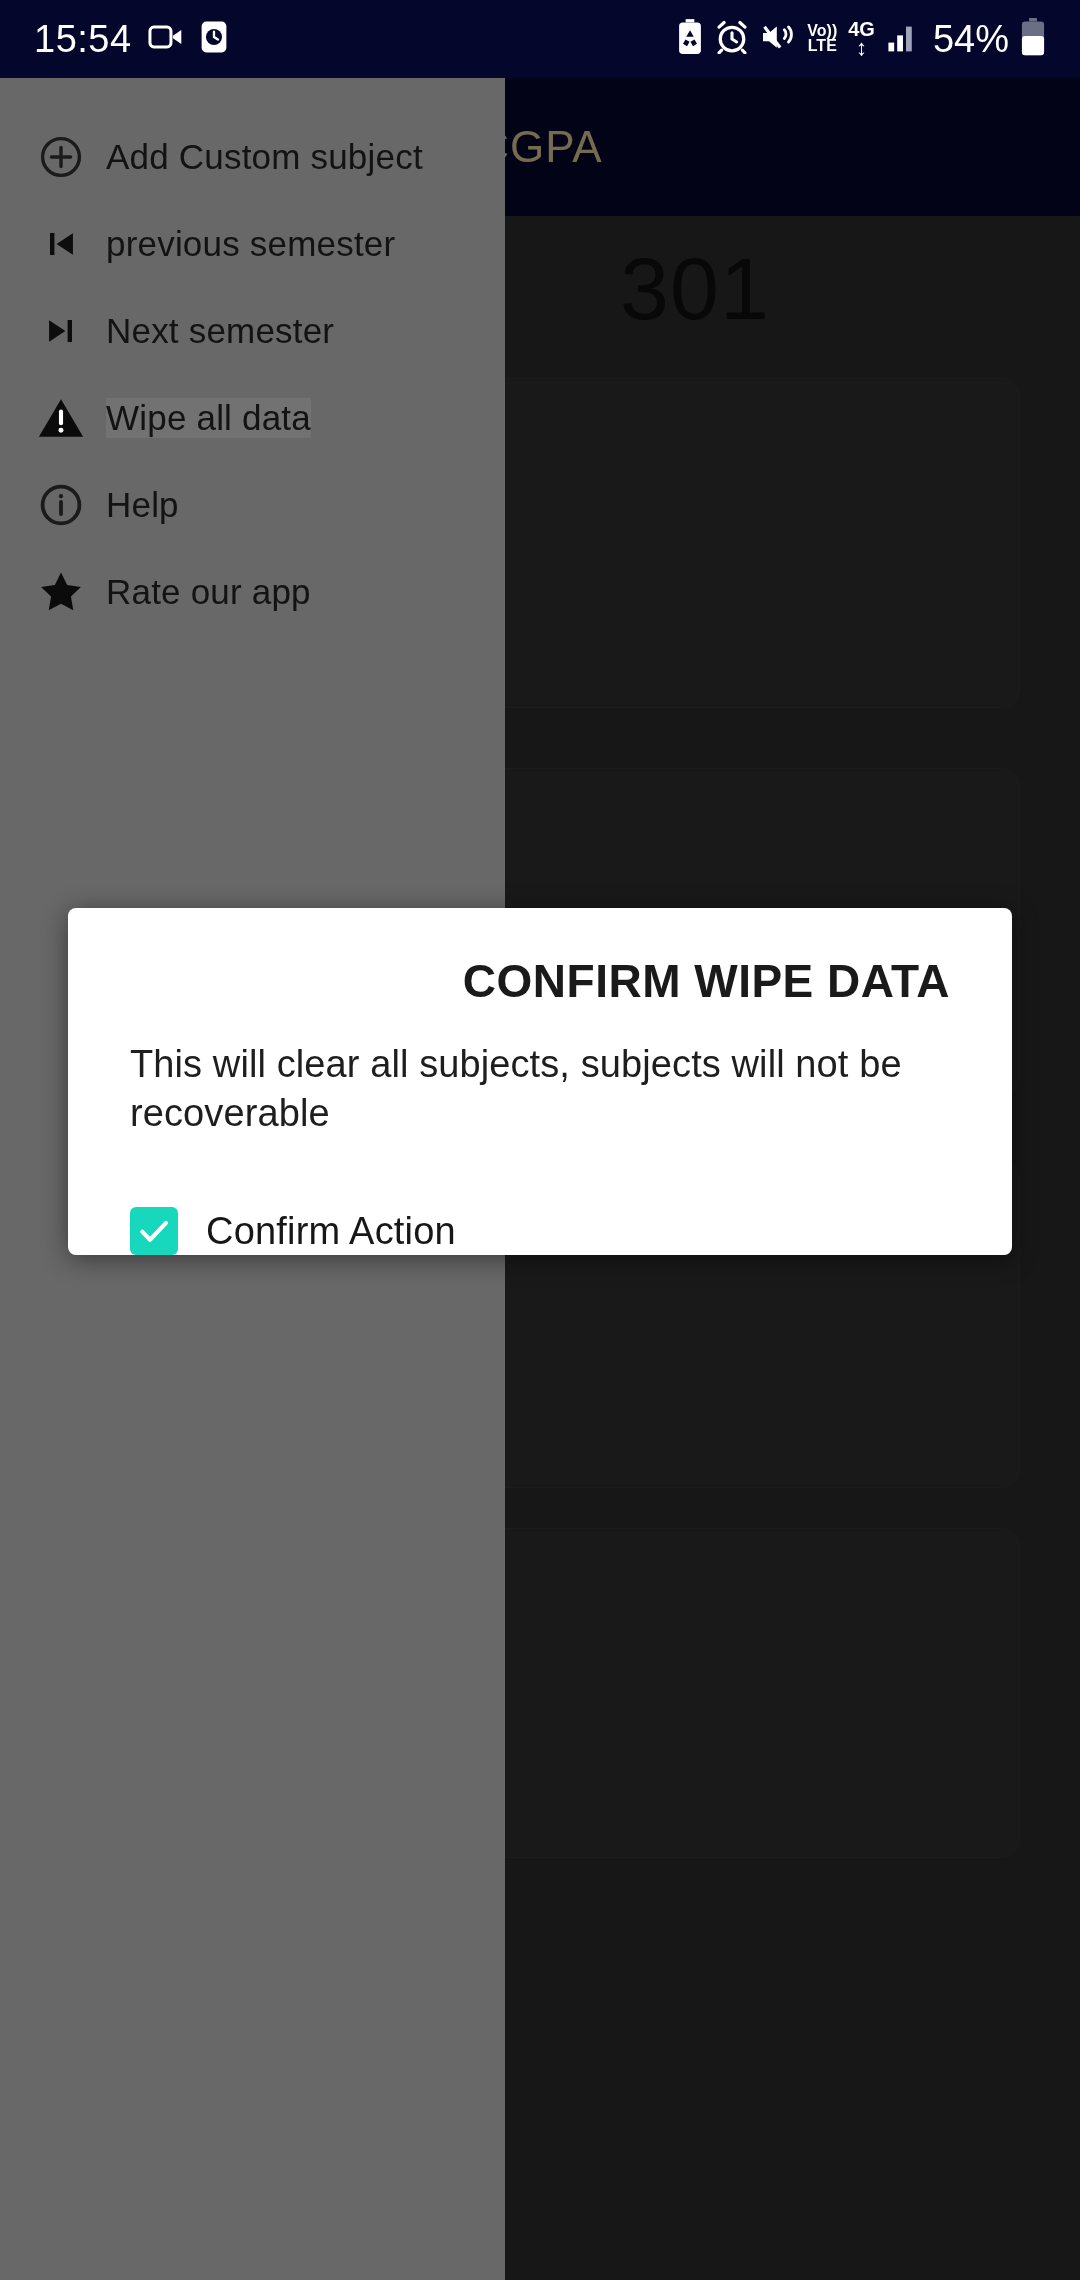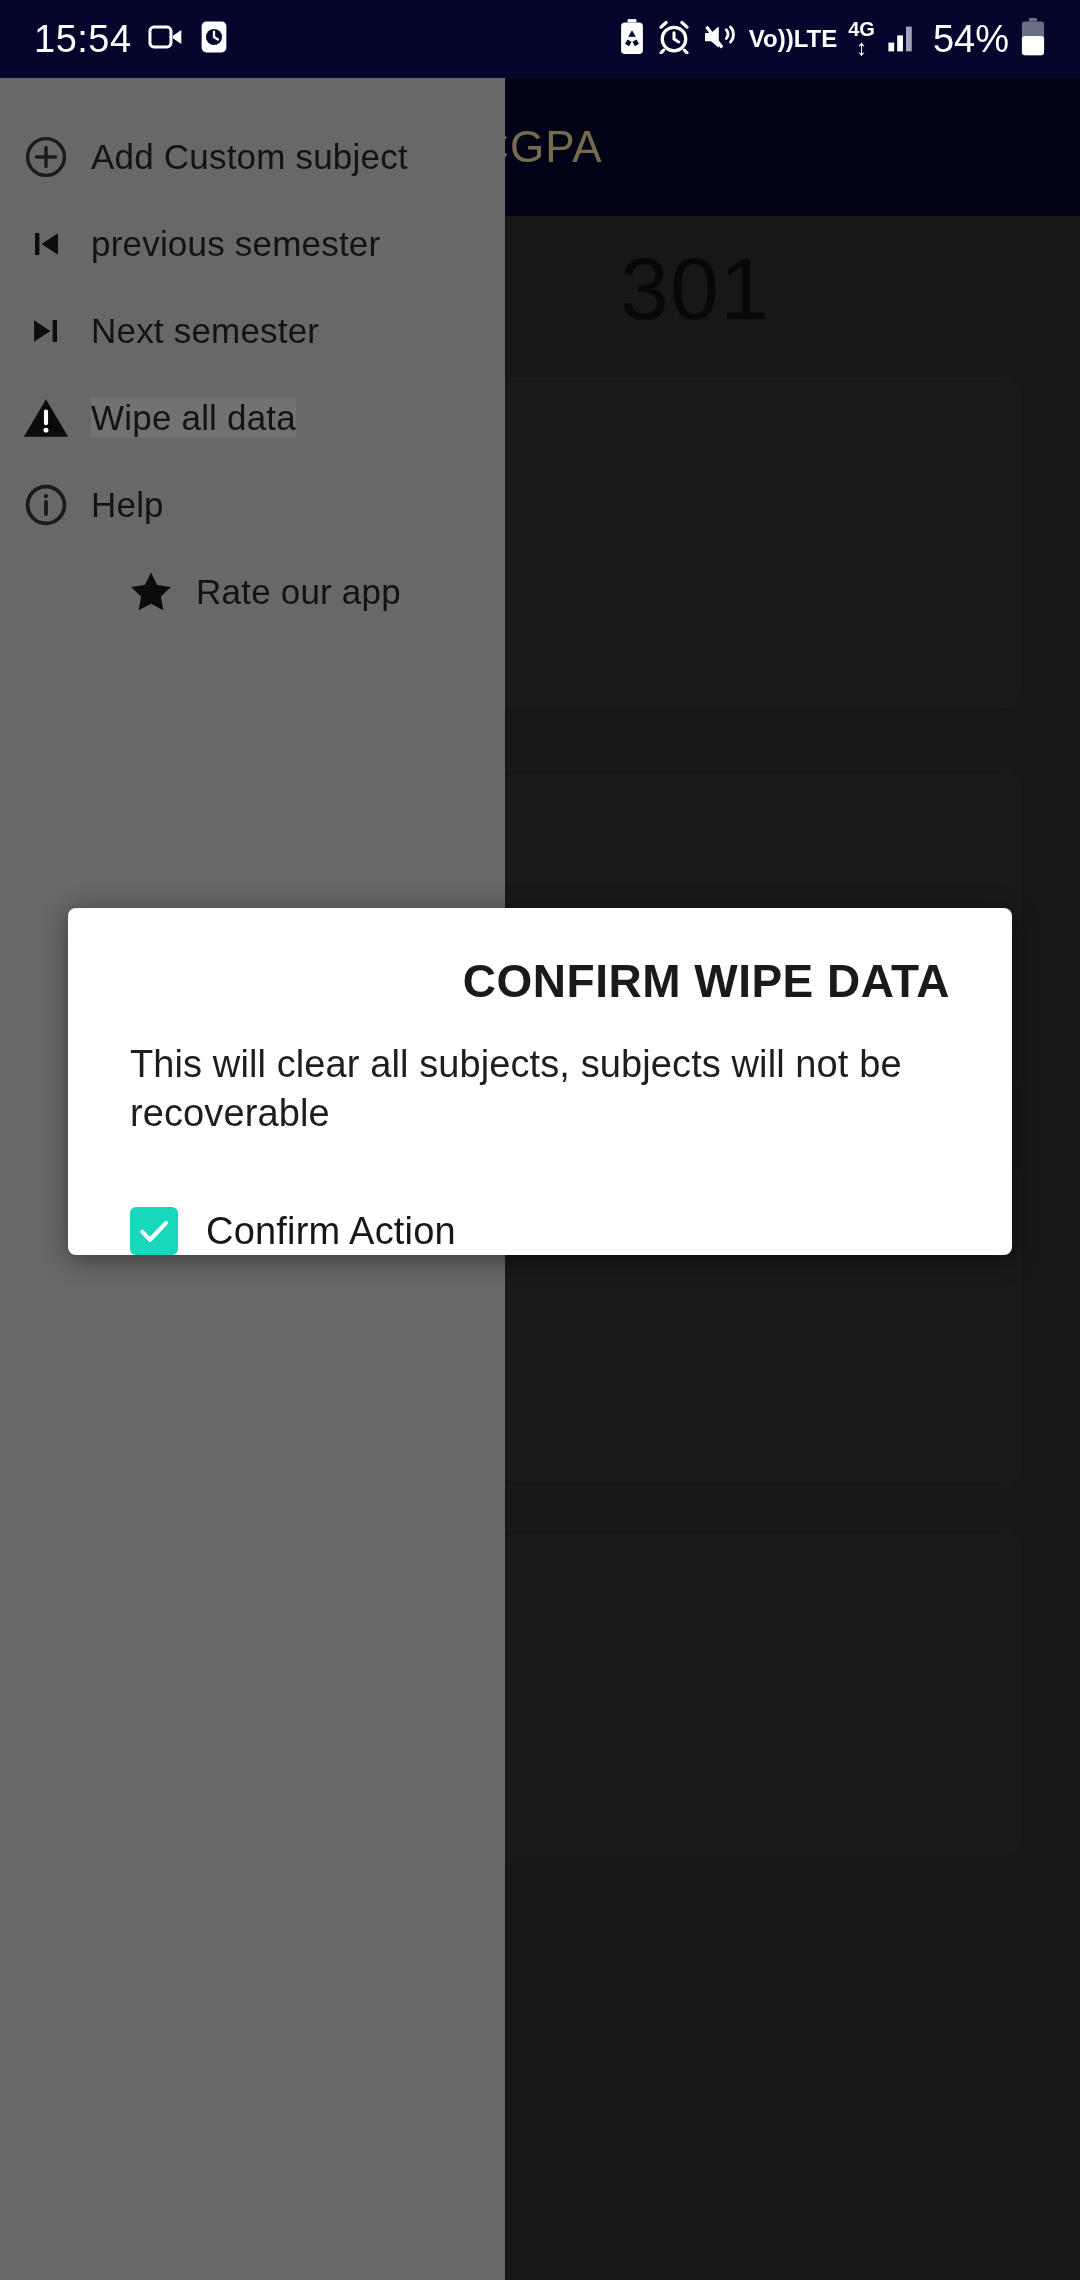--- a/index.html
+++ b/index.html
@@ -24,21 +24,21 @@
     display:flex; align-items:center;
     padding:15px 34px;
     color:#ffffff;
     z-index:60;
   }
   #sb-left { display:flex; align-items:center; gap:16px; }
   #sb-clock { font-size:38px; letter-spacing:.5px; line-height:1; }
   #sb-right { margin-left:auto; display:flex; align-items:center; gap:11px; }
   .sb-ico { display:block; }
   #sb-batterypct { font-size:38px; line-height:1; margin-left:4px; }
-  .volte-stack { display:flex; align-items:center; line-height:.92; font-size:24px; font-weight:bold; }
+  .volte-stack { display:flex; flex-direction:column; align-items:center; line-height:.92; font-size:16px; font-weight:bold; }
   .g4-stack { display:flex; flex-direction:column; align-items:center; line-height:.92; font-size:20px; font-weight:bold; }
 
   
   #app {
     position:absolute; left:0; top:78px;
     width:1080px; height:2202px;
     background:#2a2a2a;
     z-index:5;
   }
   #appbar {
@@ -84,21 +84,21 @@
   }
 
   
   #drawer {
     position:absolute; left:0; top:78px;
     width:505px; height:2202px;
     background:#686868;
     z-index:20;
   }
   .drawer-item {
-    position:absolute; left:1px;
+    position:absolute; left:16px;
     width:505px; height:86px;
     display:flex; align-items:center;
   }
   .drawer-icon {
     width:90px; min-width:90px;
     display:flex; align-items:center; justify-content:center;
     color:#141414;
   }
   .drawer-label {
     font-size:35px; color:#131313;
@@ -242,21 +242,21 @@
       <span class="drawer-icon">
         <svg width="48" height="48" viewBox="0 0 24 24">
             <circle cx="12" cy="12" r="9.2" fill="none" stroke="#1b1b1b" stroke-width="1.9"></circle>
             <path d="M12 10.4v6.1" stroke="#1b1b1b" stroke-width="1.9" stroke-linecap="round"></path>
             <circle cx="12" cy="7.6" r="1.05" fill="#1b1b1b"></circle>
           </svg>
       </span>
       <span class="drawer-label">Help</span>
     </div>
 
-    <div class="drawer-item" style="top:471px;justify-content:center;">
+    <div class="drawer-item" style="top:471px;">
       <span class="drawer-icon">
         <svg width="50" height="50" viewBox="0 0 24 24">
             <path d="M12 2.6l2.95 5.98 6.6.96-4.78 4.65 1.13 6.57L12 17.66l-5.9 3.1 1.13-6.57L2.45 9.54l6.6-.96z" fill="#0b0b0b"></path>
           </svg>
       </span>
       <span class="drawer-label">Rate our app</span>
     </div>
 
   </div>
 

